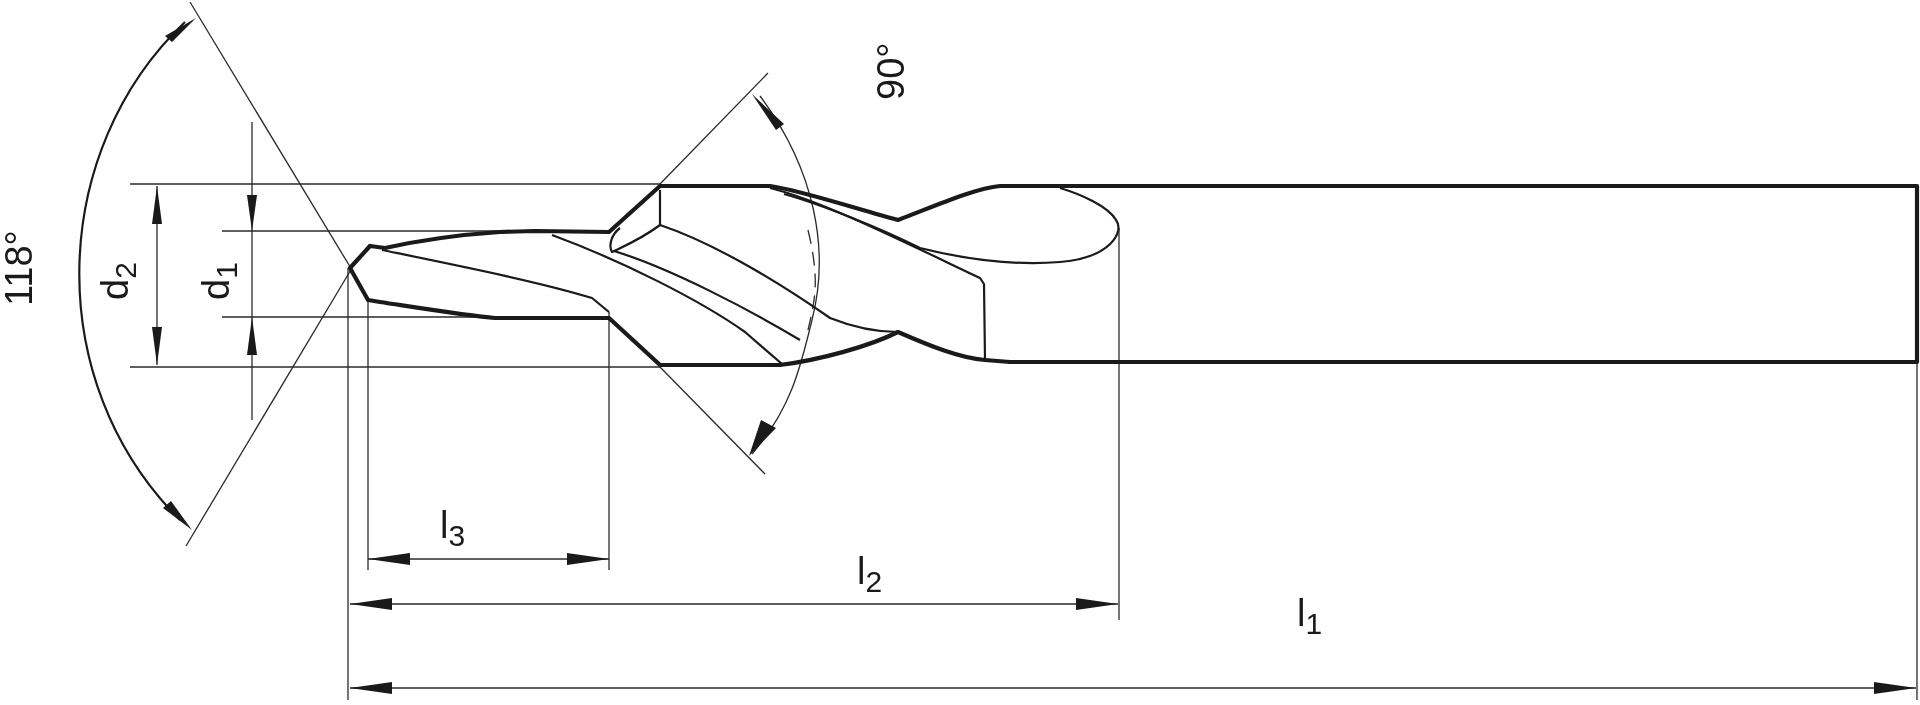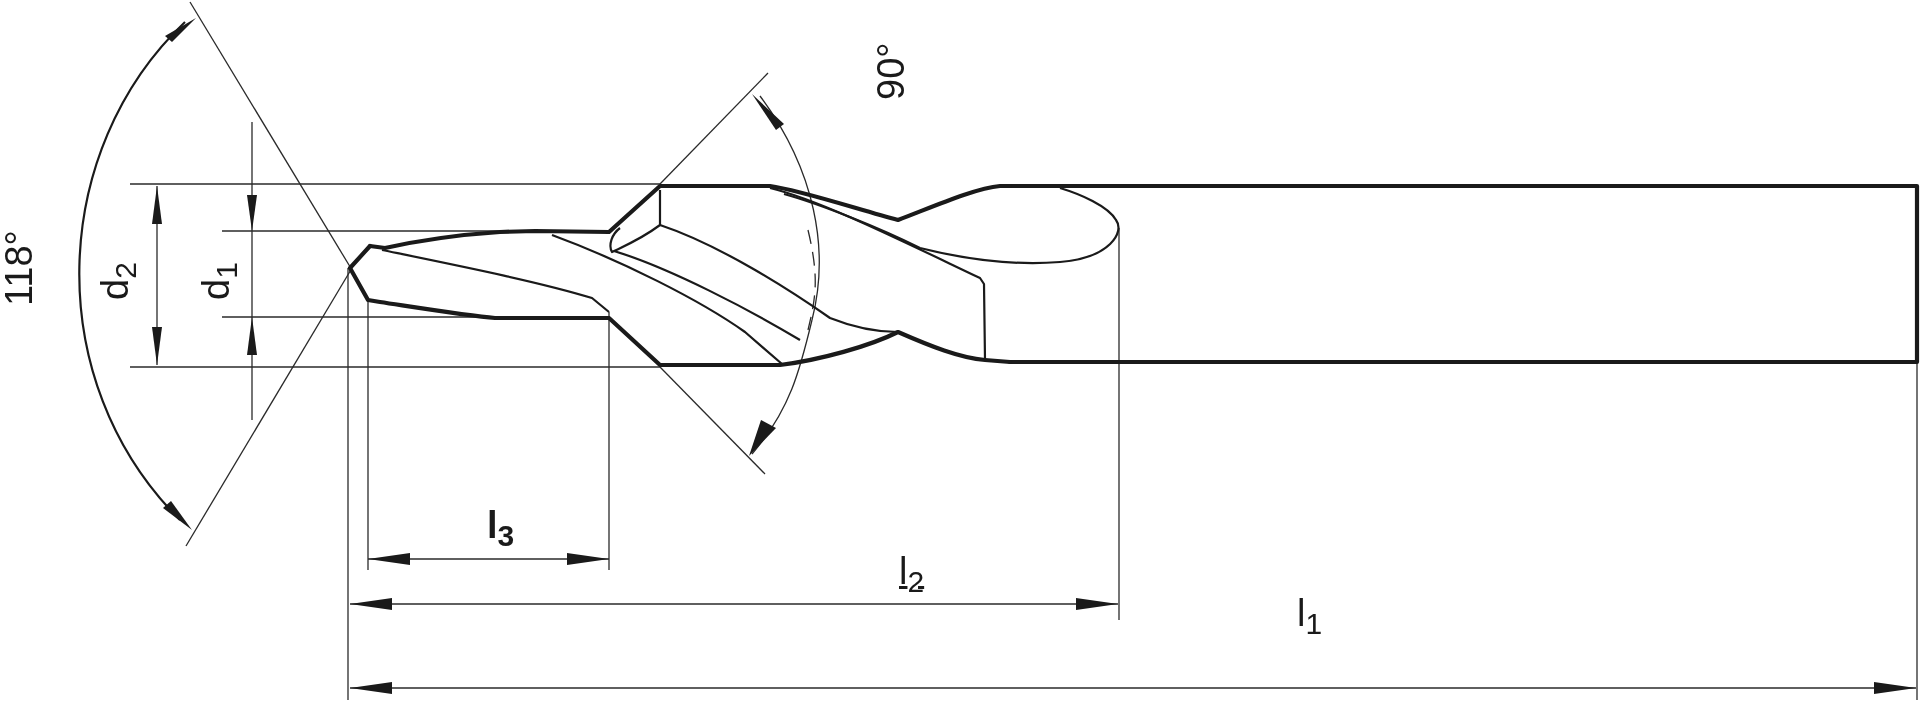--- a/index.html
+++ b/index.html
@@ -93,21 +93,21 @@
 </div>
 <div class="lbl rot" style="left:872px; top:100px;">
   <span>90°</span>
 </div>
 <div class="lbl rot" style="left:96px; top:300px;">
   <span>d</span><sub>2</sub>
 </div>
 <div class="lbl rot" style="left:197px; top:300px;">
   <span>d</span><sub>1</sub>
 </div>
-<div class="lbl" style="left:487px; top:506px;font-weight:bold;">
+<div class="lbl" style="left:440px; top:506px;">
   <span>l</span><sub>3</sub>
 </div>
-<div class="lbl" style="left:899px; top:552px;text-decoration:underline;">
+<div class="lbl" style="left:857px; top:552px;">
   <span>l</span><sub>2</sub>
 </div>
 <div class="lbl" style="left:1297px; top:594px;">
   <span>l</span><sub>1</sub>
 </div>
 
 </body></html>

